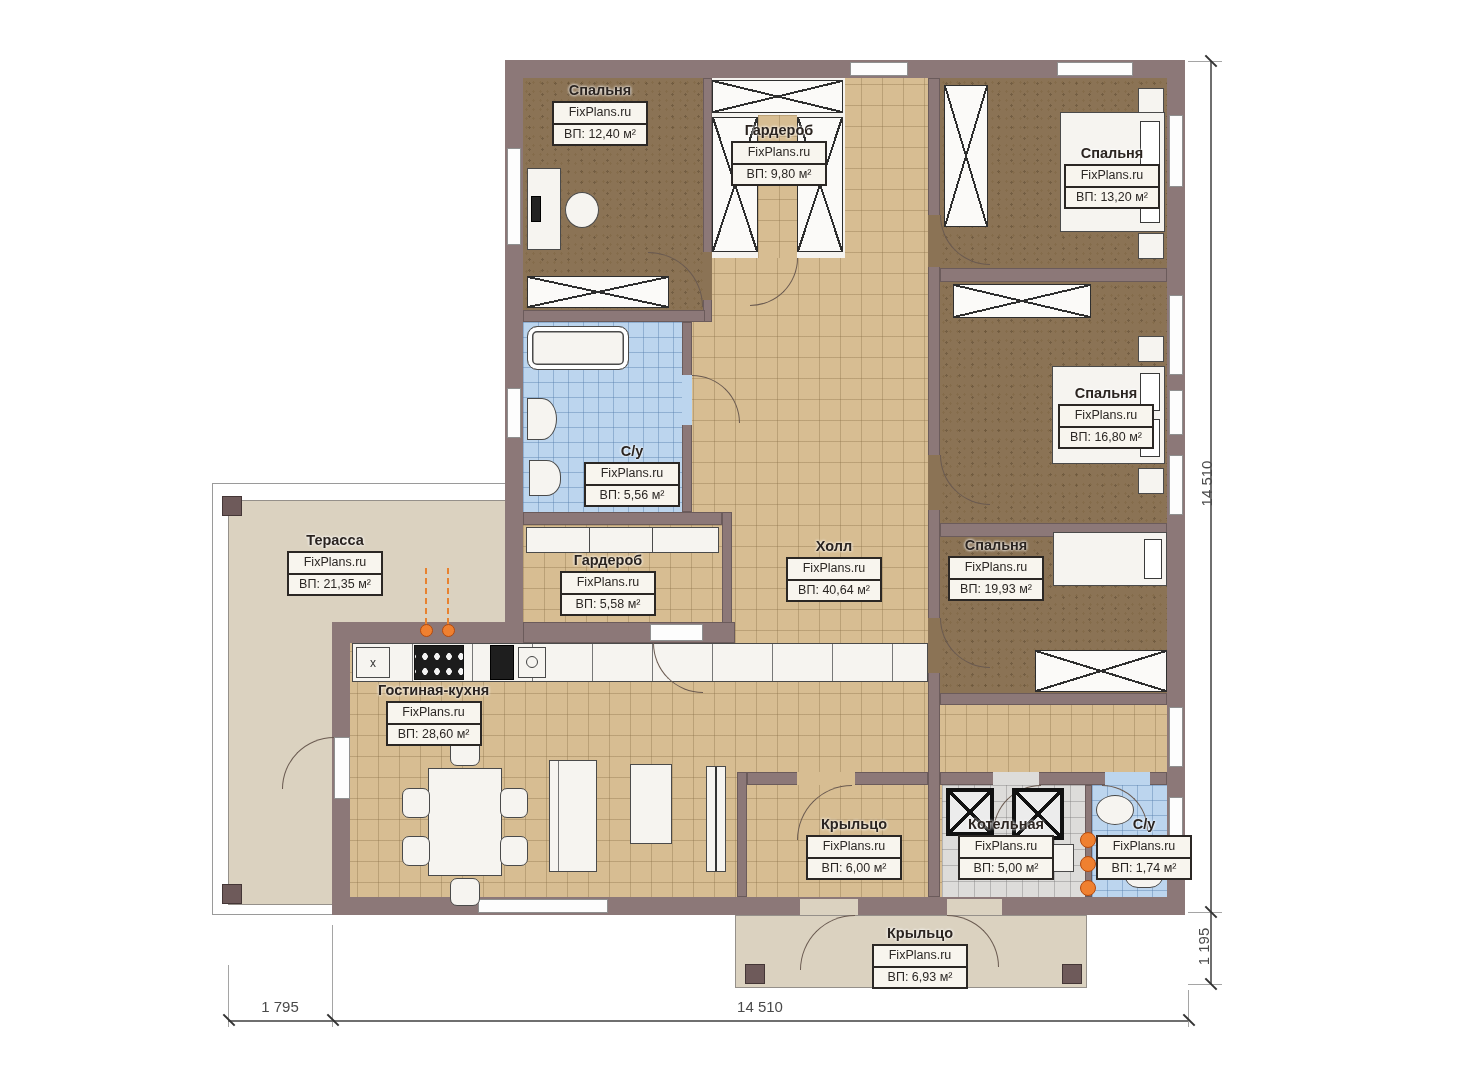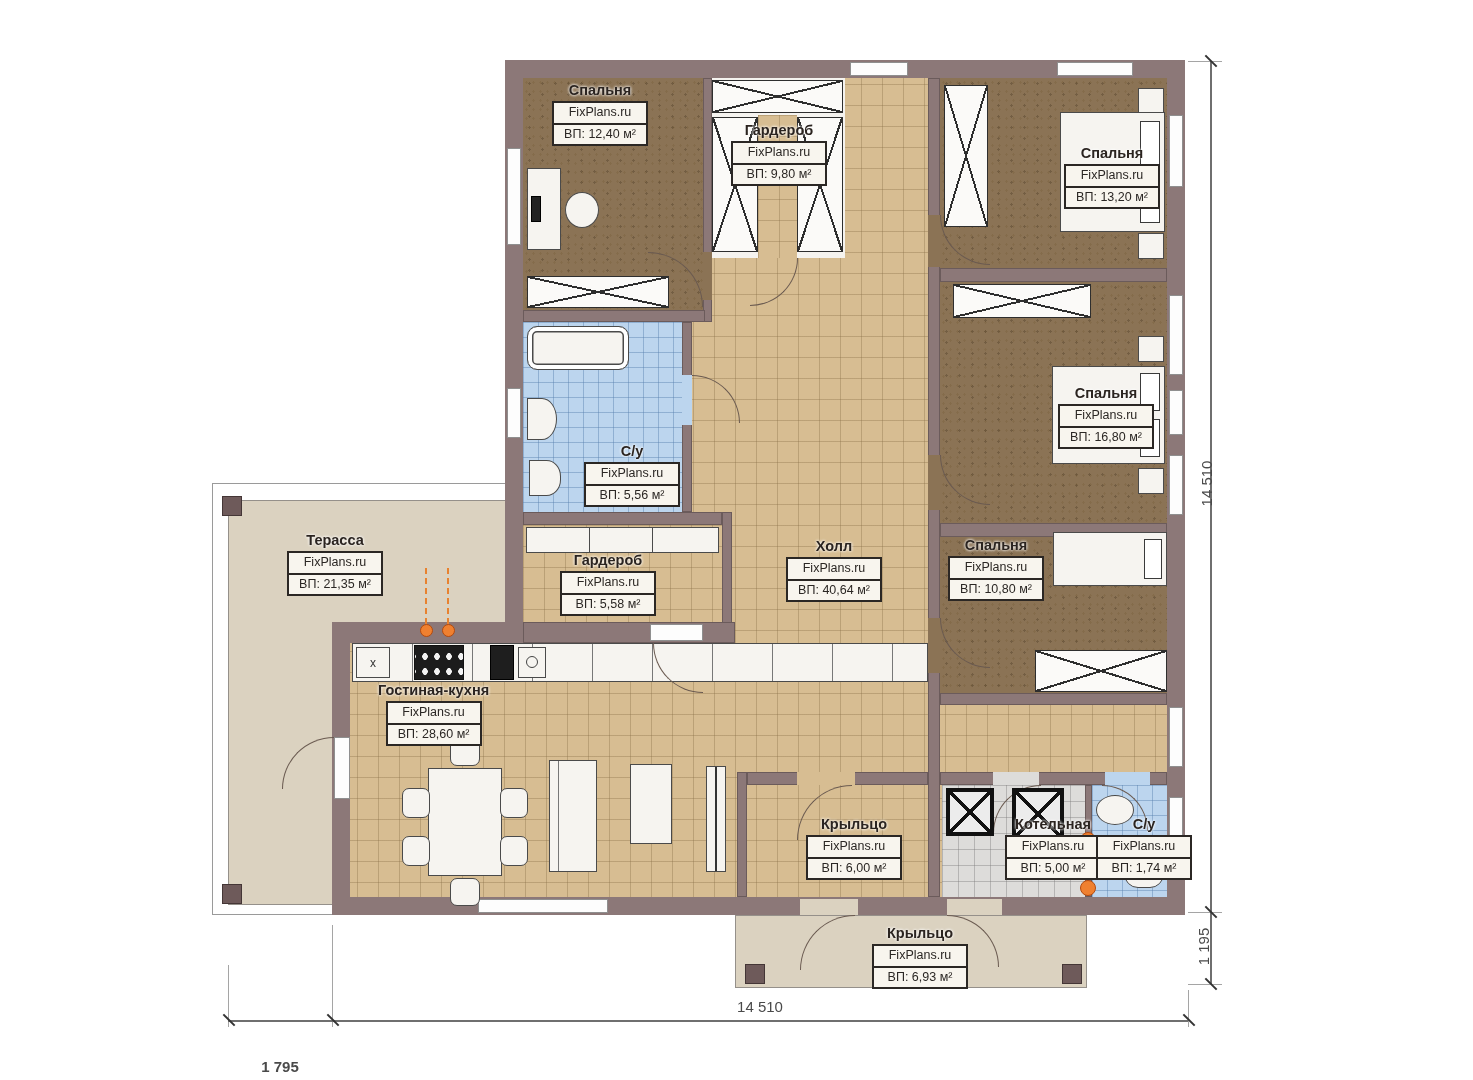--- a/index.html
+++ b/index.html
@@ -246,38 +246,38 @@
     <div class="box">ВП: 40,64 м²</div>
   </div>
   <div class="rlabel" style="left:560px;top:552px;">
     <div class="name">Гардероб</div>
     <div class="box">FixPlans.ru</div>
     <div class="box">ВП: 5,58 м²</div>
   </div>
   <div class="rlabel" style="left:948px;top:537px;">
     <div class="name">Спальня</div>
     <div class="box">FixPlans.ru</div>
-    <div class="box">ВП: 10,80 м²</div>
+    <div class="box">ВП: 19,93 м²</div>
   </div>
   <div class="rlabel" style="left:287px;top:532px;">
     <div class="name">Терасса</div>
     <div class="box">FixPlans.ru</div>
     <div class="box">ВП: 21,35 м²</div>
   </div>
   <div class="rlabel" style="left:378px;top:682px;">
     <div class="name">Гостиная-кухня</div>
     <div class="box">FixPlans.ru</div>
     <div class="box">ВП: 28,60 м²</div>
   </div>
   <div class="rlabel" style="left:806px;top:816px;">
     <div class="name">Крыльцо</div>
     <div class="box">FixPlans.ru</div>
     <div class="box">ВП: 6,00 м²</div>
   </div>
-  <div class="rlabel" style="left:1005px;top:816px;justify-content:center;">
+  <div class="rlabel" style="left:958px;top:816px;justify-content:center;">
     <div class="name">Котельная</div>
     <div class="box">FixPlans.ru</div>
     <div class="box">ВП: 5,00 м²</div>
   </div>
   <div class="rlabel" style="left:1096px;top:816px;">
     <div class="name">С/у</div>
     <div class="box">FixPlans.ru</div>
     <div class="box">ВП: 1,74 м²</div>
   </div>
   <div class="rlabel" style="left:872px;top:925px;">
@@ -297,16 +297,16 @@
   <div class="dlabel vrot" style="left:1166px;top:475px;width:80px;">14 510</div>
   <div class="dlabel vrot" style="left:1163px;top:938px;width:80px;">1 195</div>
 
   <div class="dext" style="left:228px;top:965px;width:1px;height:62px;"></div>
   <div class="dext" style="left:332px;top:925px;width:1px;height:102px;"></div>
   <div class="dext" style="left:1188px;top:990px;width:1px;height:37px;"></div>
   <div class="dline" style="left:228px;top:1020px;width:960px;height:1.5px;"></div>
   <div class="tick" style="left:221px;top:1019px;"></div>
   <div class="tick" style="left:325px;top:1019px;"></div>
   <div class="tick" style="left:1181px;top:1019px;"></div>
-  <div class="dlabel" style="left:235px;top:1058px;width:90px;font-weight:bold;">1 795</div>
+  <div class="dlabel" style="left:235px;top:998px;width:90px;">1 795</div>
   <div class="dlabel" style="left:710px;top:998px;width:100px;">14 510</div>
 
 </div>
 
 </body></html>

